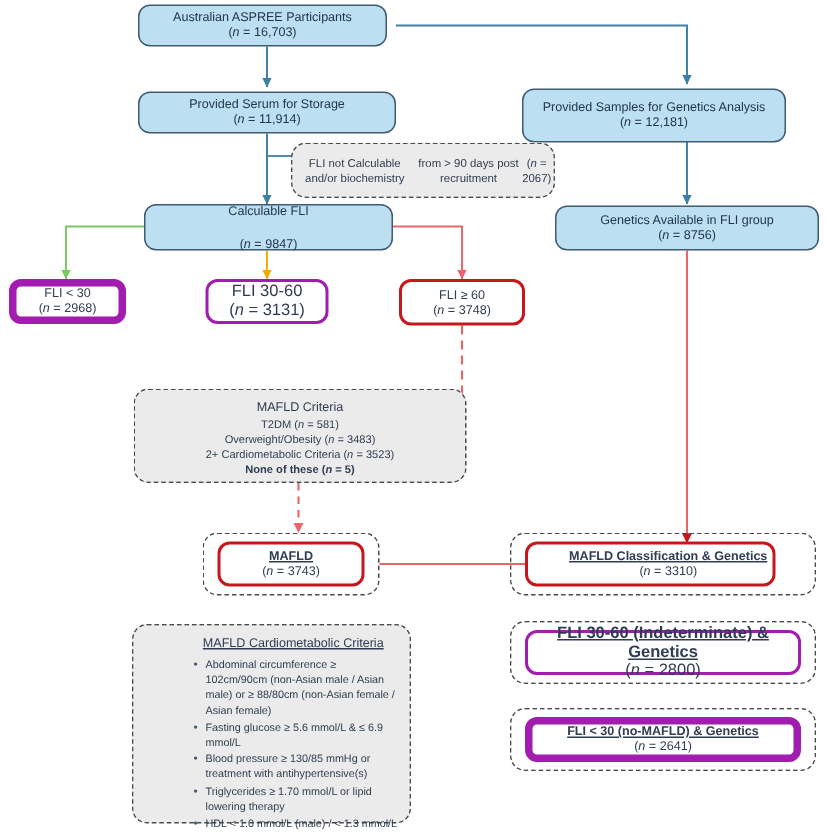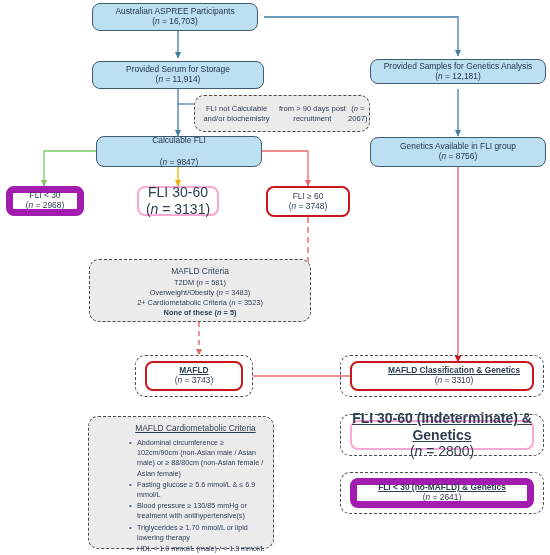--- a/index.html
+++ b/index.html
@@ -47,22 +47,22 @@
 
   .outline{
     position:absolute;
     box-sizing:border-box;
     background:transparent;
     border:1.6px dashed #4a4a4a;
     border-radius:10px;
     z-index:2;
   }
 
-  .green{background:#ffffff;border:7px solid #a21caf;color:#2f3d52;font-size:8.4px;}
-  .yellow{background:#ffffff;border:2px solid #f9a8d4;color:#2f3d52;font-size:14px;}
+  .green{background:#ffffff;border:5px solid #a21caf;color:#2f3d52;font-size:8.4px;}
+  .yellow{background:#ffffff;border:2px solid #a21caf;color:#2f3d52;font-size:11px;}
   .red{background:#ffffff;border:2px solid #c8161d;color:#2f3d52;font-size:8.4px;}
 
   .crit{
     position:absolute;box-sizing:border-box;
     text-align:center;font-size:7.4px;line-height:1.38;
     z-index:3;
     padding:5px 2px;
   }
   .crit .hd{display:block;margin-bottom:0px;}
   .crit .ln{display:block;}
@@ -136,21 +136,21 @@
   <div class="node blue" style="left:92px;top:3px;width:166px;height:28px;">
     <span class="ttl">Australian ASPREE Participants</span>
     <span class="nn">(<i>n</i> = 16,703)</span>
   </div>
 
   <div class="node blue" style="left:92px;top:61px;width:172px;height:28px;">
     <span class="ttl">Provided Serum for Storage</span>
     <span class="nn">(<i>n</i> = 11,914)</span>
   </div>
 
-  <div class="node blue" style="left:370px;top:59px;width:176px;height:25px;">
+  <div class="node blue" style="left:348px;top:59px;width:176px;height:36px;">
     <span class="ttl">Provided Samples for Genetics Analysis</span>
     <span class="nn">(<i>n</i> = 12,181)</span>
   </div>
 
   <div class="node blue" style="left:96px;top:136px;width:166px;height:31px;gap:12px;">
     <span class="ttl">Calculable FLI</span>
     <span class="nn">(<i>n</i> = 9847)</span>
   </div>
 
   <div class="node blue" style="left:370px;top:137px;width:176px;height:30px;">
@@ -190,21 +190,21 @@
     <span class="ln bold">None of these (<i>n</i> = 5)</span>
   </div>
 
   <div class="outline" style="left:135px;top:355px;width:118px;height:42px;"></div>
   <div class="node red" style="left:145px;top:361px;width:98px;height:30px;">
     <span class="ttl underlabel">MAFLD</span>
     <span class="nn">(<i>n</i> = 3743)</span>
   </div>
 
   <div class="outline" style="left:340px;top:355px;width:204px;height:42px;"></div>
-  <div class="node red" style="left:350px;top:361px;width:184px;height:30px;padding-left:24px;">
+  <div class="node red" style="left:350px;top:361px;width:167px;height:30px;padding-left:24px;">
     <span class="ttl underlabel">MAFLD Classification &amp; Genetics</span>
     <span class="nn">(<i>n</i> = 3310)</span>
   </div>
 
   <div class="outline" style="left:340px;top:414px;width:204px;height:42px;"></div>
   <div class="node yellow" style="left:350px;top:420px;width:184px;height:30px;">
     <span class="ttl underlabel">FLI 30-60 (Indeterminate) &amp; Genetics</span>
     <span class="nn">(<i>n</i> = 2800)</span>
   </div>
 

